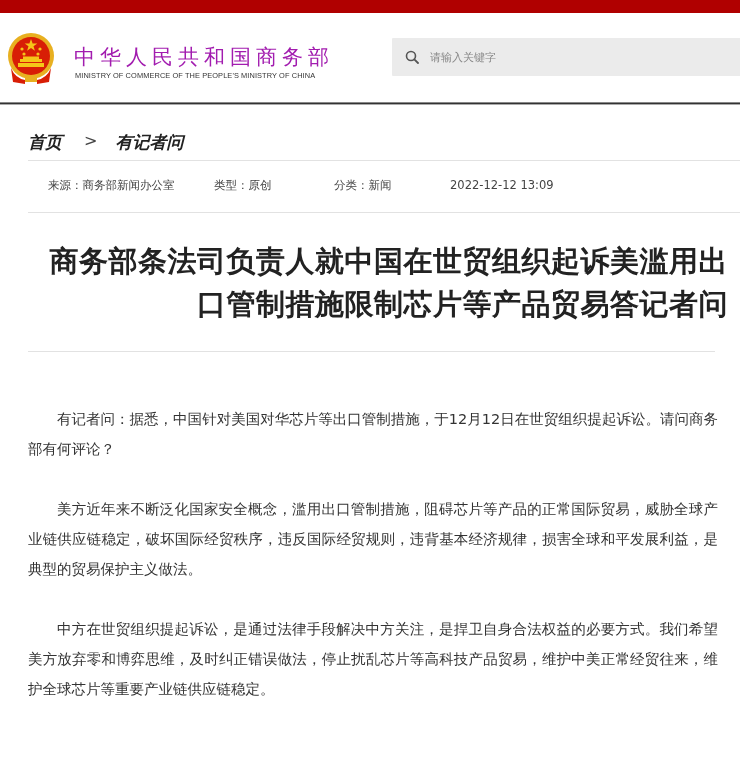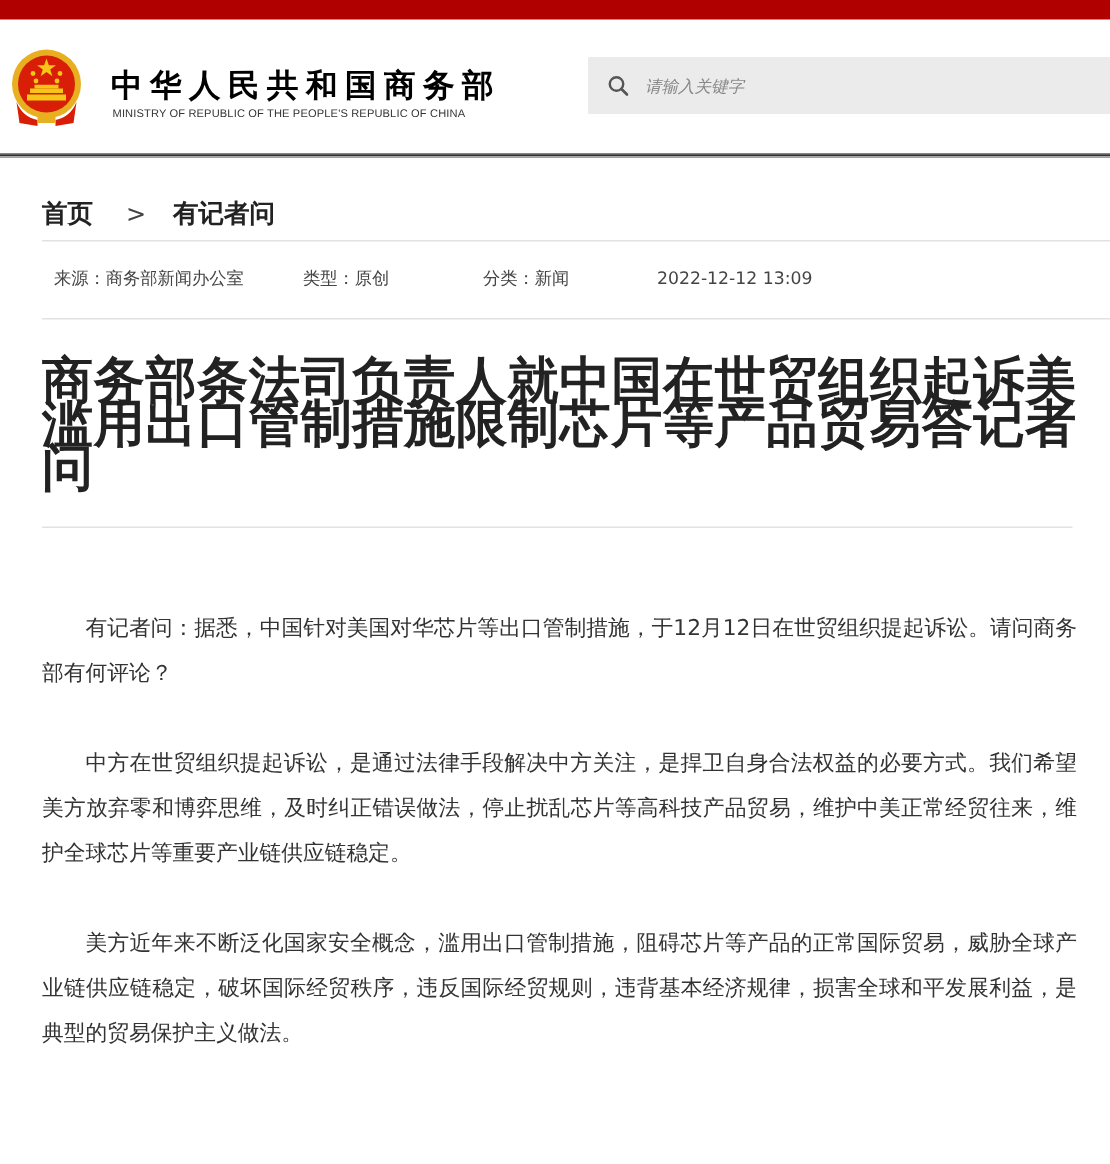--- a/index.html
+++ b/index.html
@@ -28,22 +28,22 @@
       position: absolute;
       left: 7px; top: 19px;
       width: 48px;
       height: 52px;
     }
     .site-name-cn {
       position: absolute;
       left: 74px; top: 30px;
       font-size: 21px;
       letter-spacing: 5px;
-      color: #000000;
-      font-weight: bold;
+      color: #a21caf;
+      font-weight: normal;
       white-space: nowrap;
     }
     .site-name-en {
       position: absolute;
       left: 75px; top: 58px;
       font-size: 7.4px;
       color: #333;
       letter-spacing: 0.1px;
       white-space: nowrap;
       font-family: "Liberation Sans", sans-serif;
@@ -65,41 +65,40 @@
       position: absolute;
       left: 38px; top: 0;
       width: 300px;
       height: 38px;
       border: none;
       background: transparent;
       font-size: 11px;
       color: #888;
       outline: none;
       font-family: "DejaVu Sans", sans-serif;
-      font-style: italic;
     }
     .search-input::placeholder { color: #888; }
     .header-rule {
       position: absolute;
       left: 0; top: 102px;
       width: 740px;
       height: 3px;
       border-top: 1px solid #888;
       border-bottom: 1px solid #aaa;
       background: #333;
     }
     .breadcrumb {
       position: absolute;
       left: 28px; top: 131px;
       font-size: 17px;
       font-weight: bold;
       color: #222;
       white-space: nowrap;
       display: flex;
-      align-items: center;
+      font-style: italic;
     }
     .breadcrumb .sep {
       font-weight: normal;
       color: #444;
       margin: 0 18px 0 22px;
       font-size: 16px;
     }
     .rule-light {
       position: absolute;
       height: 1px;
@@ -107,32 +106,33 @@
     }
     .meta {
       position: absolute;
       left: 36px; top: 178px;
       font-size: 11.5px;
       color: #444;
       white-space: nowrap;
       display: flex;
     }
     .meta span { display: inline-block; }
-    .meta .m-source { width: 166px; }
+    .meta .m-source { width: 166px; margin-left: 12px; }
     .meta .m-type { width: 92px; }
     .meta .m-cat { width: 116px; margin-left: 28px; }
     .article-title {
       position: absolute;
       left: 28px; top: 240px;
       width: 700px;
-      font-size: 34px;
-      line-height: 29px;
+      font-size: 29px;
+      line-height: 43px;
       font-weight: bold;
       color: #222;
       letter-spacing: 0.5px;
+      text-align: right;
     }
     .article-body {
       position: absolute;
       left: 28px; top: 404px;
       width: 690px;
       font-size: 14.5px;
       line-height: 30px;
       color: #333;
     }
     .article-body p {
@@ -158,21 +158,21 @@
       <circle cx="31" cy="22" r="1.6" fill="#f5c518"></circle>
       <rect x="13" y="27" width="22" height="3" fill="#f5c518"></rect>
       <rect x="16" y="24.5" width="16" height="2.5" fill="#f5c518"></rect>
       <rect x="11" y="31" width="26" height="4" fill="#f5c518"></rect>
       <path d="M4 36 Q8 46 18 48 L18 52 L6 50 Z" fill="#d81e06"></path>
       <path d="M44 36 Q40 46 30 48 L30 52 L42 50 Z" fill="#d81e06"></path>
       <rect x="18" y="44" width="12" height="6" fill="#e8b020"></rect>
     </svg>
   </a>
   <div class="site-name-cn">中华人民共和国商务部</div>
-  <div class="site-name-en">MINISTRY OF REPUBLIC OF THE PEOPLE'S REPUBLIC OF CHINA</div>
+  <div class="site-name-en">MINISTRY OF COMMERCE OF THE PEOPLE'S MINISTRY OF CHINA</div>
 
   <div class="search-box">
     <svg class="search-icon" viewBox="0 0 14 14">
       <circle cx="6" cy="6" r="4.5" fill="none" stroke="#555" stroke-width="1.6"></circle>
       <line x1="9.3" y1="9.3" x2="13" y2="13" stroke="#555" stroke-width="1.8" stroke-linecap="round"></line>
     </svg>
     <input class="search-input" type="text" placeholder="请输入关键字" style="">
   </div>
 </div>
 
@@ -194,15 +194,15 @@
 </div>
 
 <div class="rule-light" style="left:28px; top:212px; width:712px;"></div>
 
 <h1 class="article-title">商务部条法司负责人就中国在世贸组织起诉美滥用出口管制措施限制芯片等产品贸易答记者问</h1>
 
 <div class="rule-light" style="left:28px; top:351px; width:687px;"></div>
 
 <div class="article-body">
   <p>有记者问：据悉，中国针对美国对华芯片等出口管制措施，于12月12日在世贸组织提起诉讼。请问商务部有何评论？</p>
+  <p>美方近年来不断泛化国家安全概念，滥用出口管制措施，阻碍芯片等产品的正常国际贸易，威胁全球产业链供应链稳定，破坏国际经贸秩序，违反国际经贸规则，违背基本经济规律，损害全球和平发展利益，是典型的贸易保护主义做法。</p>
   <p>中方在世贸组织提起诉讼，是通过法律手段解决中方关注，是捍卫自身合法权益的必要方式。我们希望美方放弃零和博弈思维，及时纠正错误做法，停止扰乱芯片等高科技产品贸易，维护中美正常经贸往来，维护全球芯片等重要产业链供应链稳定。</p>
-  <p>美方近年来不断泛化国家安全概念，滥用出口管制措施，阻碍芯片等产品的正常国际贸易，威胁全球产业链供应链稳定，破坏国际经贸秩序，违反国际经贸规则，违背基本经济规律，损害全球和平发展利益，是典型的贸易保护主义做法。</p>
 </div>
 
 </body></html>

